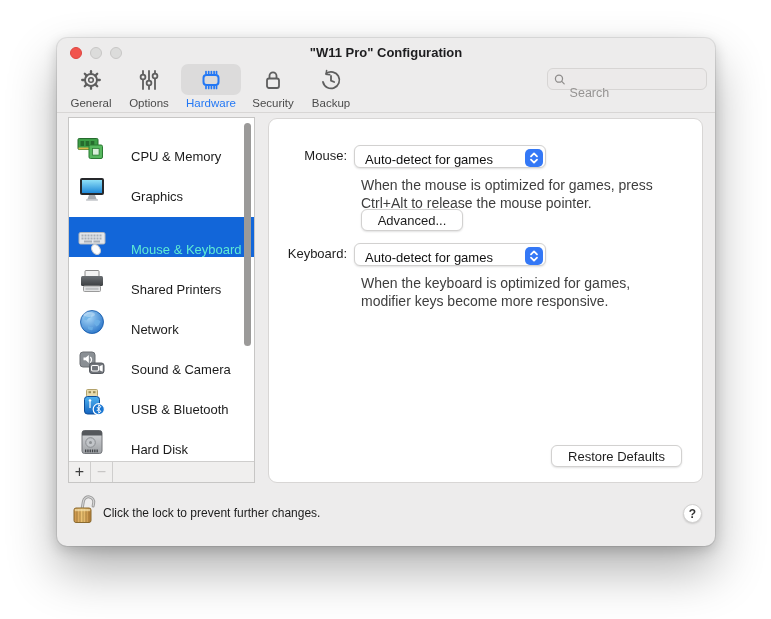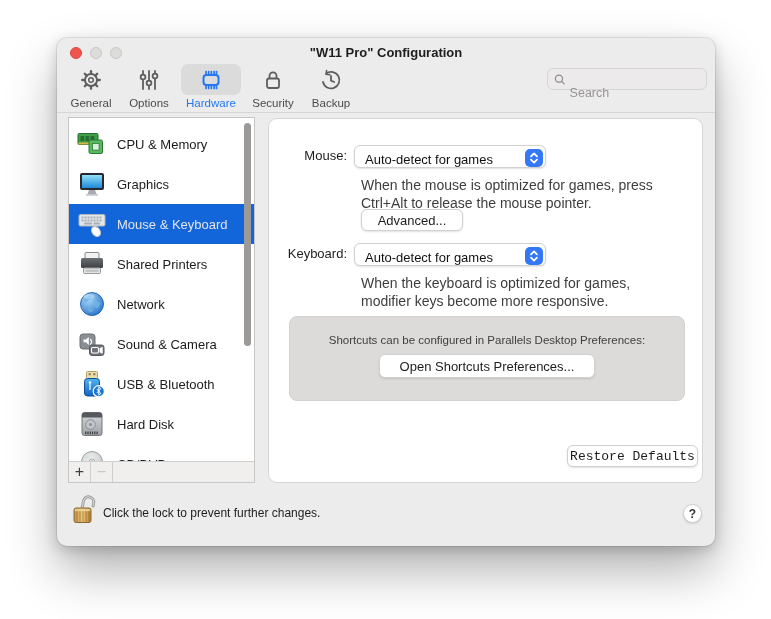--- a/index.html
+++ b/index.html
@@ -35,23 +35,23 @@
     display:flex; align-items:center; padding:0 6px; gap:4px; }
   .search input { border:0; outline:0; background:transparent; font-size:12.5px; width:100%;
     font-family:"Liberation Sans", sans-serif; color:#3c3c3c;margin-top:28px; }
   .search input::placeholder { color:#969493; }
   .hdr-divider { position:absolute; top:74px; left:0; right:0; height:1px; background:#d8d6d5; }
 
   
   .sidebar { position:absolute; left:11px; top:79px; width:187px; height:366px;
     background:#ffffff; border:1px solid #c7c6c5; }
   .sb-list { position:absolute; top:0; left:0; right:0; bottom:21px; overflow:hidden; padding-top:6px; }
-  .sb-row { height:40px; display:flex; align-items:center; padding:0 8px; gap:10px;
+  .sb-row { height:40px; display:flex; align-items:flex-end; padding:0 8px; gap:24px;
     font-size:13px; color:#1b1b1b; }
-  .sb-row.selected { background:#1266d9; color:#e5e5e5; }
+  .sb-row.selected { background:#1266d9; color:#5eead4;margin-top:13px; }
   .sb-icon { width:30px; height:30px; flex:0 0 30px; display:flex; align-items:center; justify-content:center; }
   .sb-scrollbar { position:absolute; right:3px; top:5px; width:7px; height:223px;
     background:#9b9a99; border-radius:3.5px; }
   .sb-footer { position:absolute; left:0; right:0; bottom:0; height:21px;
     border-top:1px solid #cfcecd; background:#f0efee; display:flex; }
   .sb-btn { width:22px; height:100%; border-right:1px solid #cfcecd;
     display:flex; align-items:center; justify-content:center; font-size:16px;
     font-weight:300; color:#3e3e3e; }
   .sb-btn.disabled { color:#c5c4c3; }
 
@@ -71,21 +71,21 @@
   .btn { background:#ffffff; border:1px solid #d2d1d0; border-radius:6px;
     box-shadow:0 1px 2px rgba(0,0,0,.12); font-size:13px; color:#1d1d1d;
     display:flex; align-items:center; justify-content:center; cursor:default;text-align:center; }
   .advanced-btn { position:absolute; left:92px; top:90px; width:102px; height:22px; }
   .shortcuts-box { position:absolute; left:20px; top:197px; width:396px; height:85px;
     background:#dcdbda; border:1px solid #d2d1d0; border-radius:8px; }
   .shortcuts-text { position:absolute; top:17px; left:0; right:0; text-align:center;
     font-size:11.5px; color:#3e3e3e; }
   .shortcuts-btn { position:absolute; left:50%; transform:translateX(-50%); top:37px;
     width:216px; height:24px; }
-  .restore-btn { position:absolute; right:4px; top:326px; width:131px; height:22px;font-family:Liberation Mono, monospace; }
+  .restore-btn { position:absolute; right:20px; top:326px; width:131px; height:22px; }
 
   
   .footer-lock { position:absolute; left:15px; top:454px; width:30px; height:34px; cursor:default; }
   .footer-text { position:absolute; left:46px; top:468px; font-size:12px; color:#1d1d1d; }
   .help-btn { position:absolute; left:626px; top:466px; width:19px; height:19px;
     border-radius:50%; background:#ffffff; border:1px solid #d2d1d0;
     box-shadow:0 1px 2px rgba(0,0,0,.15); font-size:12px; color:#333;
     display:flex; align-items:center; justify-content:center; font-weight:bold; }
 </style>
 </head>
@@ -381,24 +381,20 @@
       <span>Auto-detect for games</span>
       <span class="dd-stepper">
         <svg width="12" height="14" viewBox="0 0 12 14" fill="none" stroke="#ffffff" stroke-width="1.8" stroke-linecap="round" stroke-linejoin="round">
           <path d="M3 5.4 L6 2.4 L9 5.4"></path>
             <path d="M3 8.6 L6 11.6 L9 8.6"></path>
         </svg>
       </span>
     </div>
     <div class="help" style="top:155px; width:290px;">When the keyboard is optimized for games, modifier keys become more responsive.</div>
 
-    <div class="shortcuts-box">
-      <div class="shortcuts-text">Shortcuts can be configured in Parallels Desktop Preferences:</div>
-      <div class="btn shortcuts-btn">Open Shortcuts Preferences...</div>
-    </div>
 
     <div class="btn restore-btn">Restore Defaults</div>
   </div>
 
   <div class="footer-lock">
     <svg width="30" height="34" viewBox="0 0 30 34">
       <defs>
           <linearGradient id="gold" x1="0" y1="0" x2="1" y2="0">
         <stop offset="0" stop-color="#c89048"></stop>
             <stop offset="0.5" stop-color="#f0c878"></stop>

